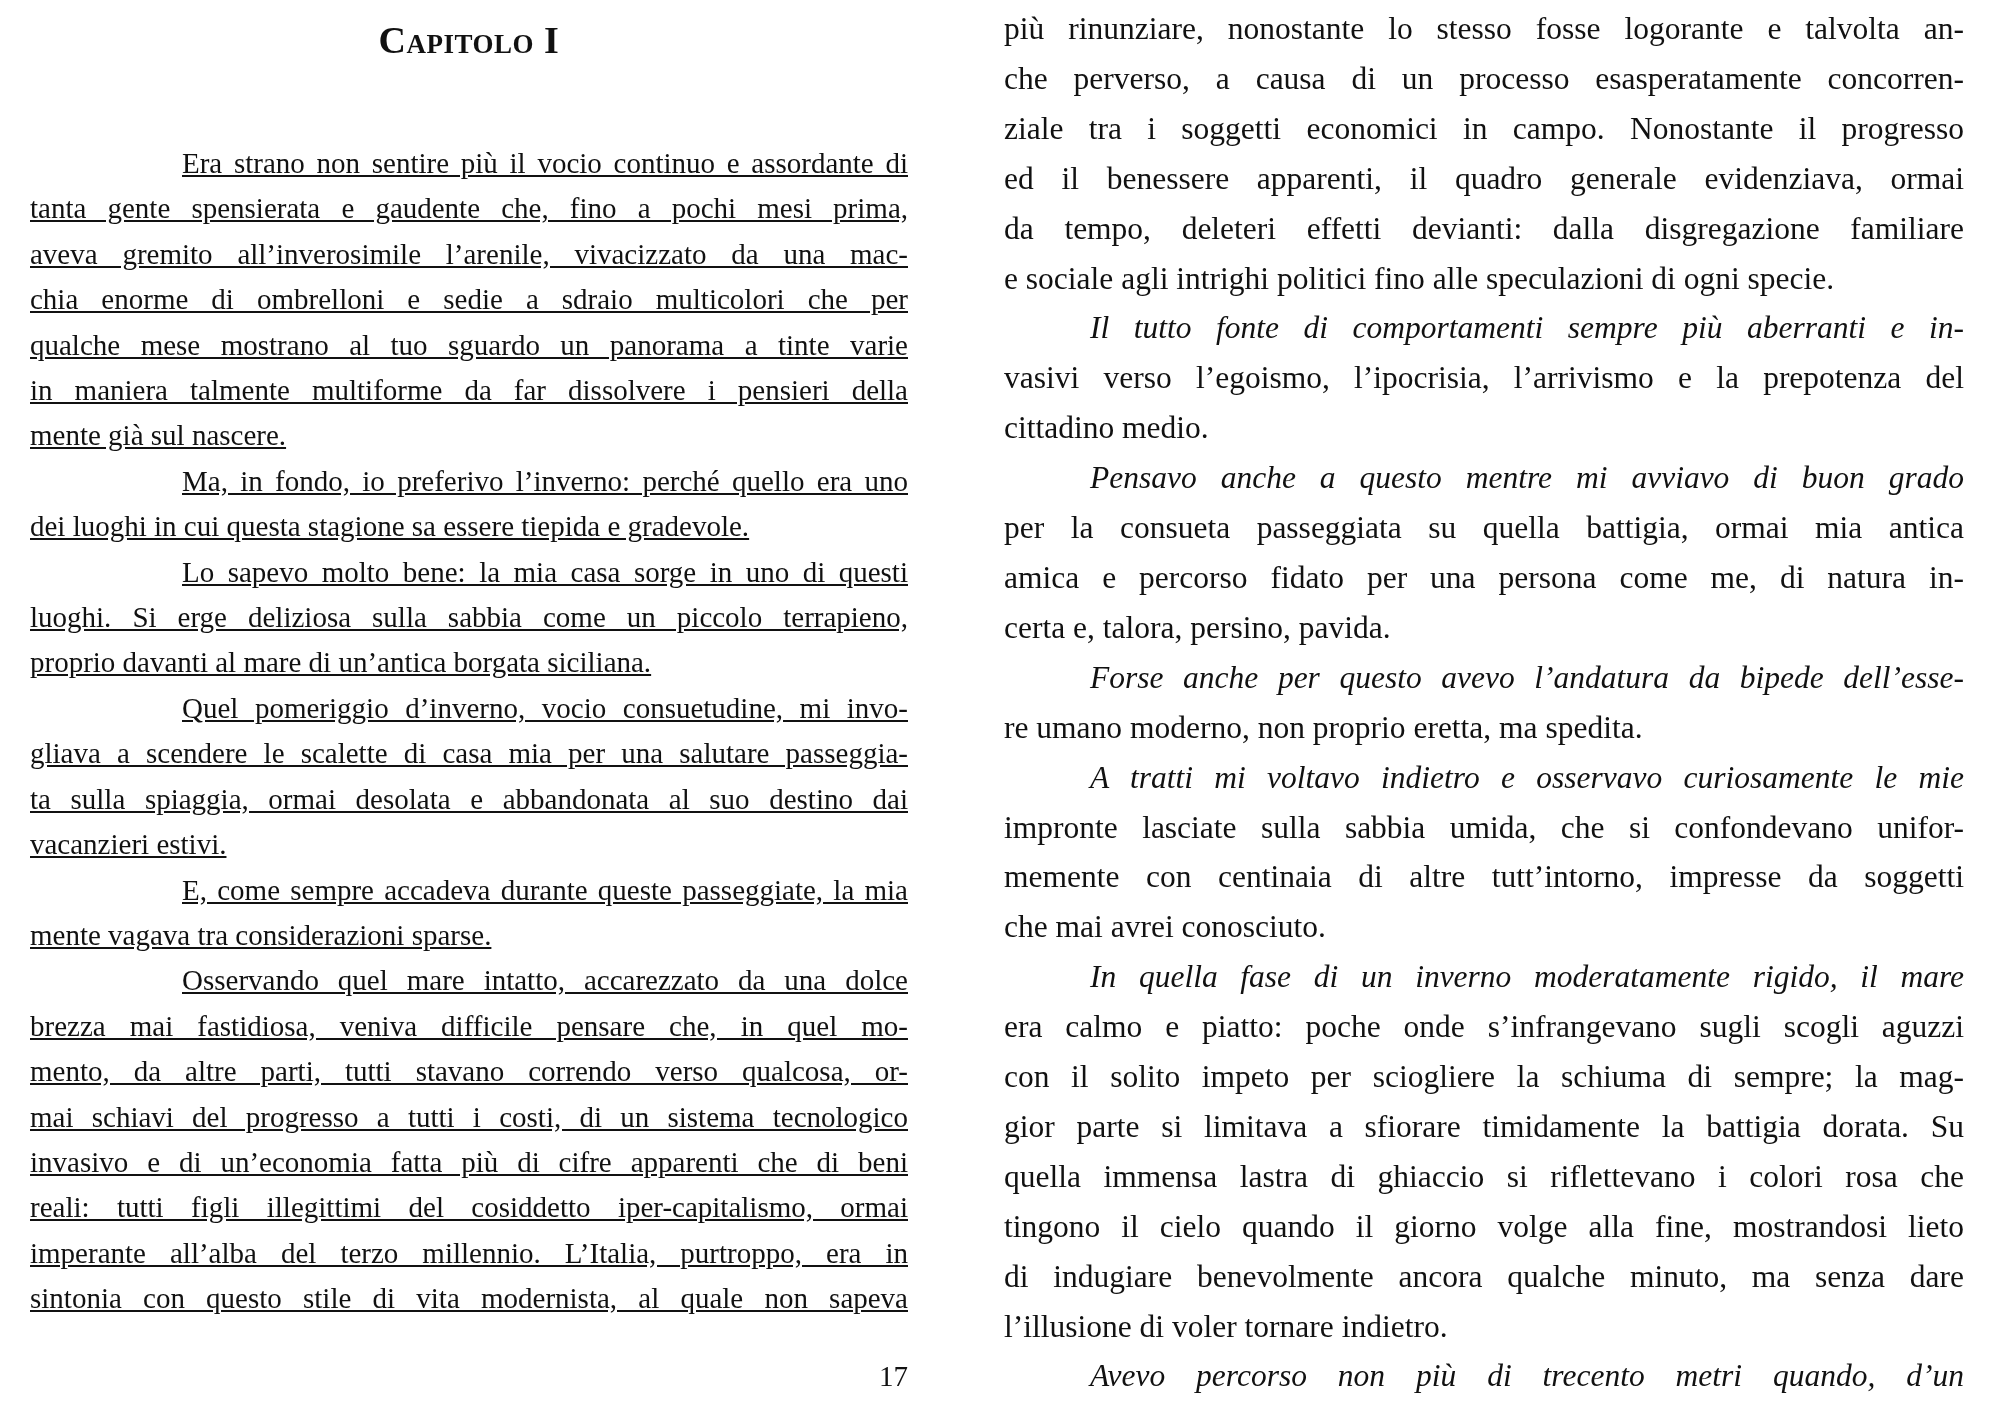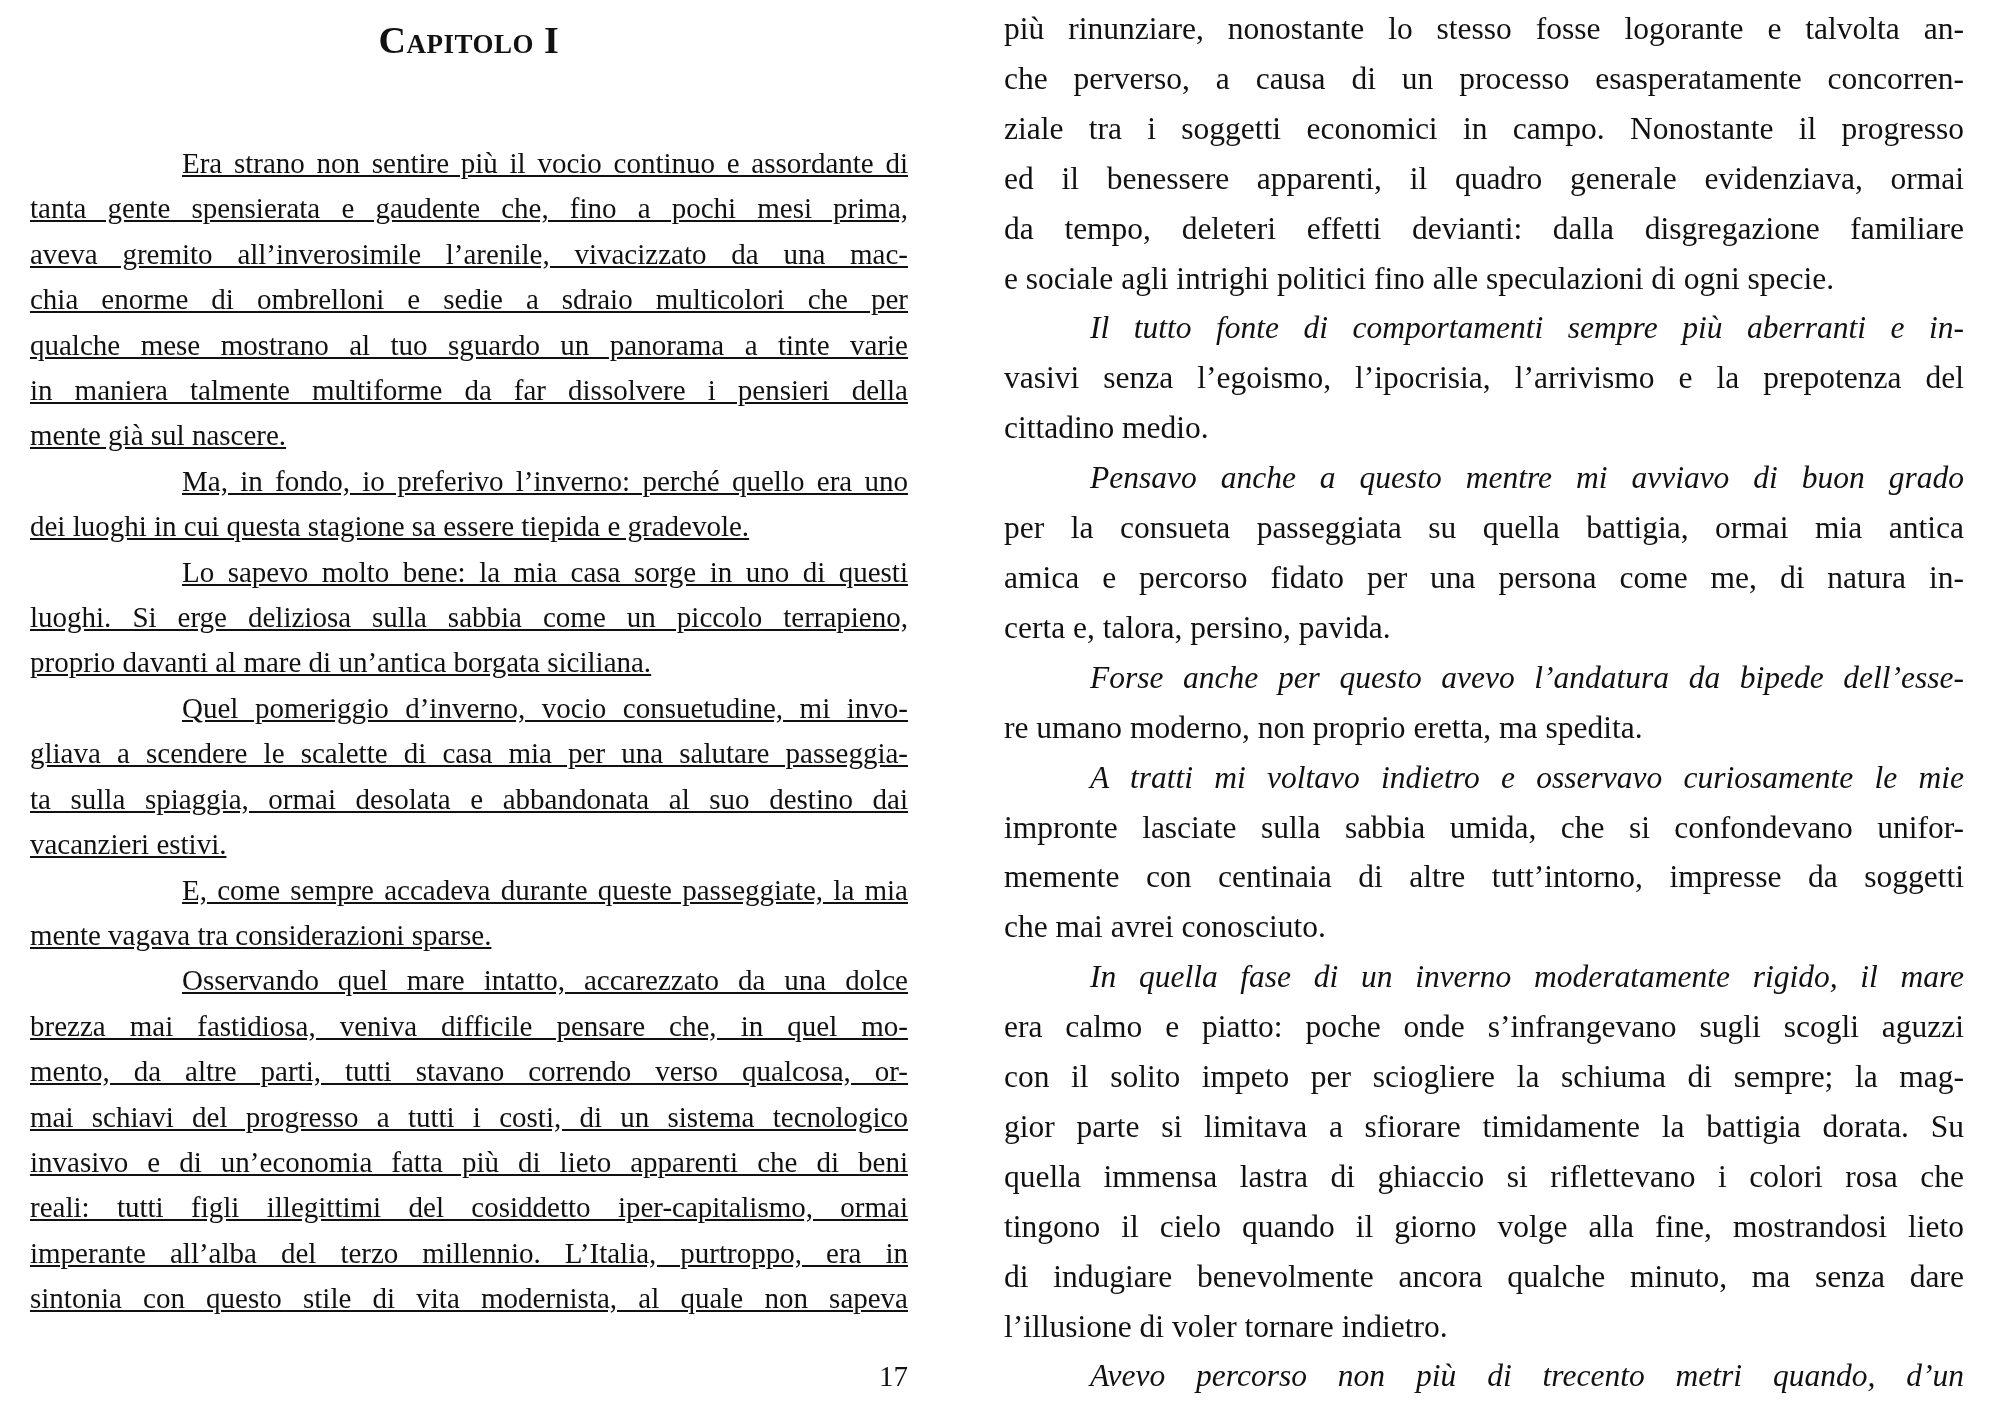--- a/index.html
+++ b/index.html
@@ -47,38 +47,38 @@
       <span class="line indent">Quel pomeriggio d’inverno, vocio consuetudine, mi invo-</span>
       <span class="line">gliava a scendere le scalette di casa mia per una salutare passeggia-</span>
       <span class="line">ta sulla spiaggia, ormai desolata e abbandonata al suo destino dai</span>
       <span class="line last">vacanzieri estivi.</span>
       <span class="line indent">E, come sempre accadeva durante queste passeggiate, la mia</span>
       <span class="line last">mente vagava tra considerazioni sparse.</span>
       <span class="line indent">Osservando quel mare intatto, accarezzato da una dolce</span>
       <span class="line">brezza mai fastidiosa, veniva difficile pensare che, in quel mo-</span>
       <span class="line">mento, da altre parti, tutti stavano correndo verso qualcosa, or-</span>
       <span class="line">mai schiavi del progresso a tutti i costi, di un sistema tecnologico</span>
-      <span class="line">invasivo e di un’economia fatta più di lieto apparenti che di beni</span>
+      <span class="line">invasivo e di un’economia fatta più di cifre apparenti che di beni</span>
       <span class="line">reali: tutti figli illegittimi del cosiddetto iper-capitalismo, ormai</span>
       <span class="line">imperante all’alba del terzo millennio. L’Italia, purtroppo, era in</span>
       <span class="line">sintonia con questo stile di vita modernista, al quale non sapeva</span>
     </div>
   <div class="page-number">17</div>
 </div>
 
 <div class="page" id="page-right">
   <div class="body-right">
       <span class="line">più rinunziare, nonostante lo stesso fosse logorante e talvolta an-</span>
       <span class="line">che perverso, a causa di un processo esasperatamente concorren-</span>
       <span class="line">ziale tra i soggetti economici in campo. Nonostante il progresso</span>
       <span class="line">ed il benessere apparenti, il quadro generale evidenziava, ormai</span>
       <span class="line">da tempo, deleteri effetti devianti: dalla disgregazione familiare</span>
       <span class="line last">e sociale agli intrighi politici fino alle speculazioni di ogni specie.</span>
       <span class="line indent">Il tutto fonte di comportamenti sempre più aberranti e in-</span>
-      <span class="line">vasivi senza l’egoismo, l’ipocrisia, l’arrivismo e la prepotenza del</span>
+      <span class="line">vasivi verso l’egoismo, l’ipocrisia, l’arrivismo e la prepotenza del</span>
       <span class="line last">cittadino medio.</span>
       <span class="line indent">Pensavo anche a questo mentre mi avviavo di buon grado</span>
       <span class="line">per la consueta passeggiata su quella battigia, ormai mia antica</span>
       <span class="line">amica e percorso fidato per una persona come me, di natura in-</span>
       <span class="line last">certa e, talora, persino, pavida.</span>
       <span class="line indent">Forse anche per questo avevo l’andatura da bipede dell’esse-</span>
       <span class="line last">re umano moderno, non proprio eretta, ma spedita.</span>
       <span class="line indent">A tratti mi voltavo indietro e osservavo curiosamente le mie</span>
       <span class="line">impronte lasciate sulla sabbia umida, che si confondevano unifor-</span>
       <span class="line">memente con centinaia di altre tutt’intorno, impresse da soggetti</span>

